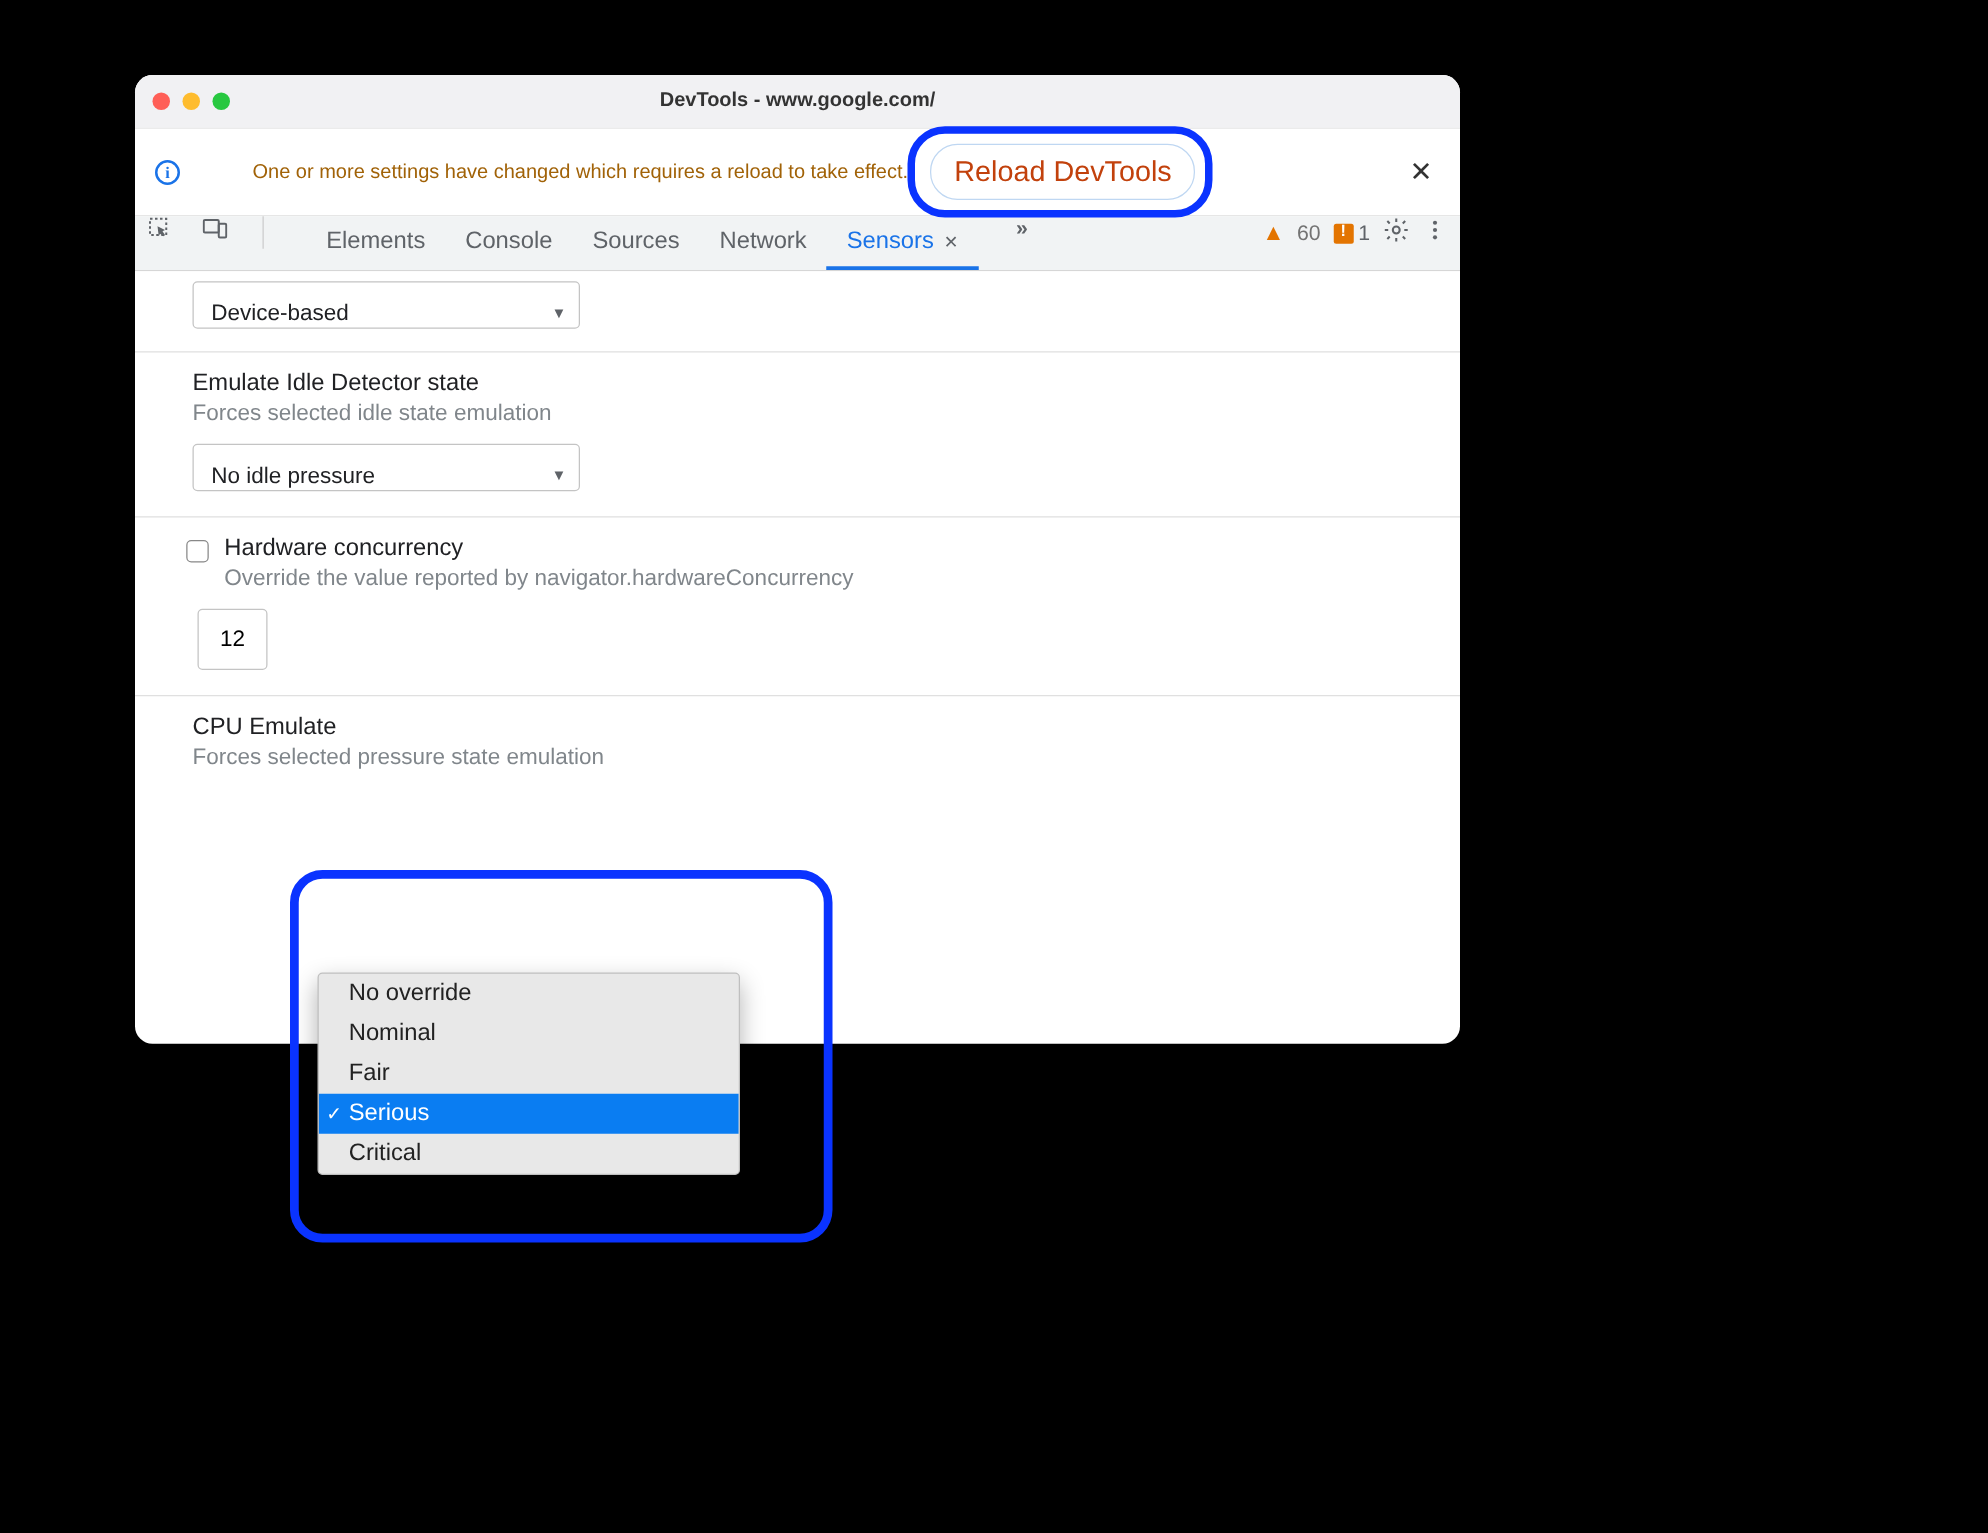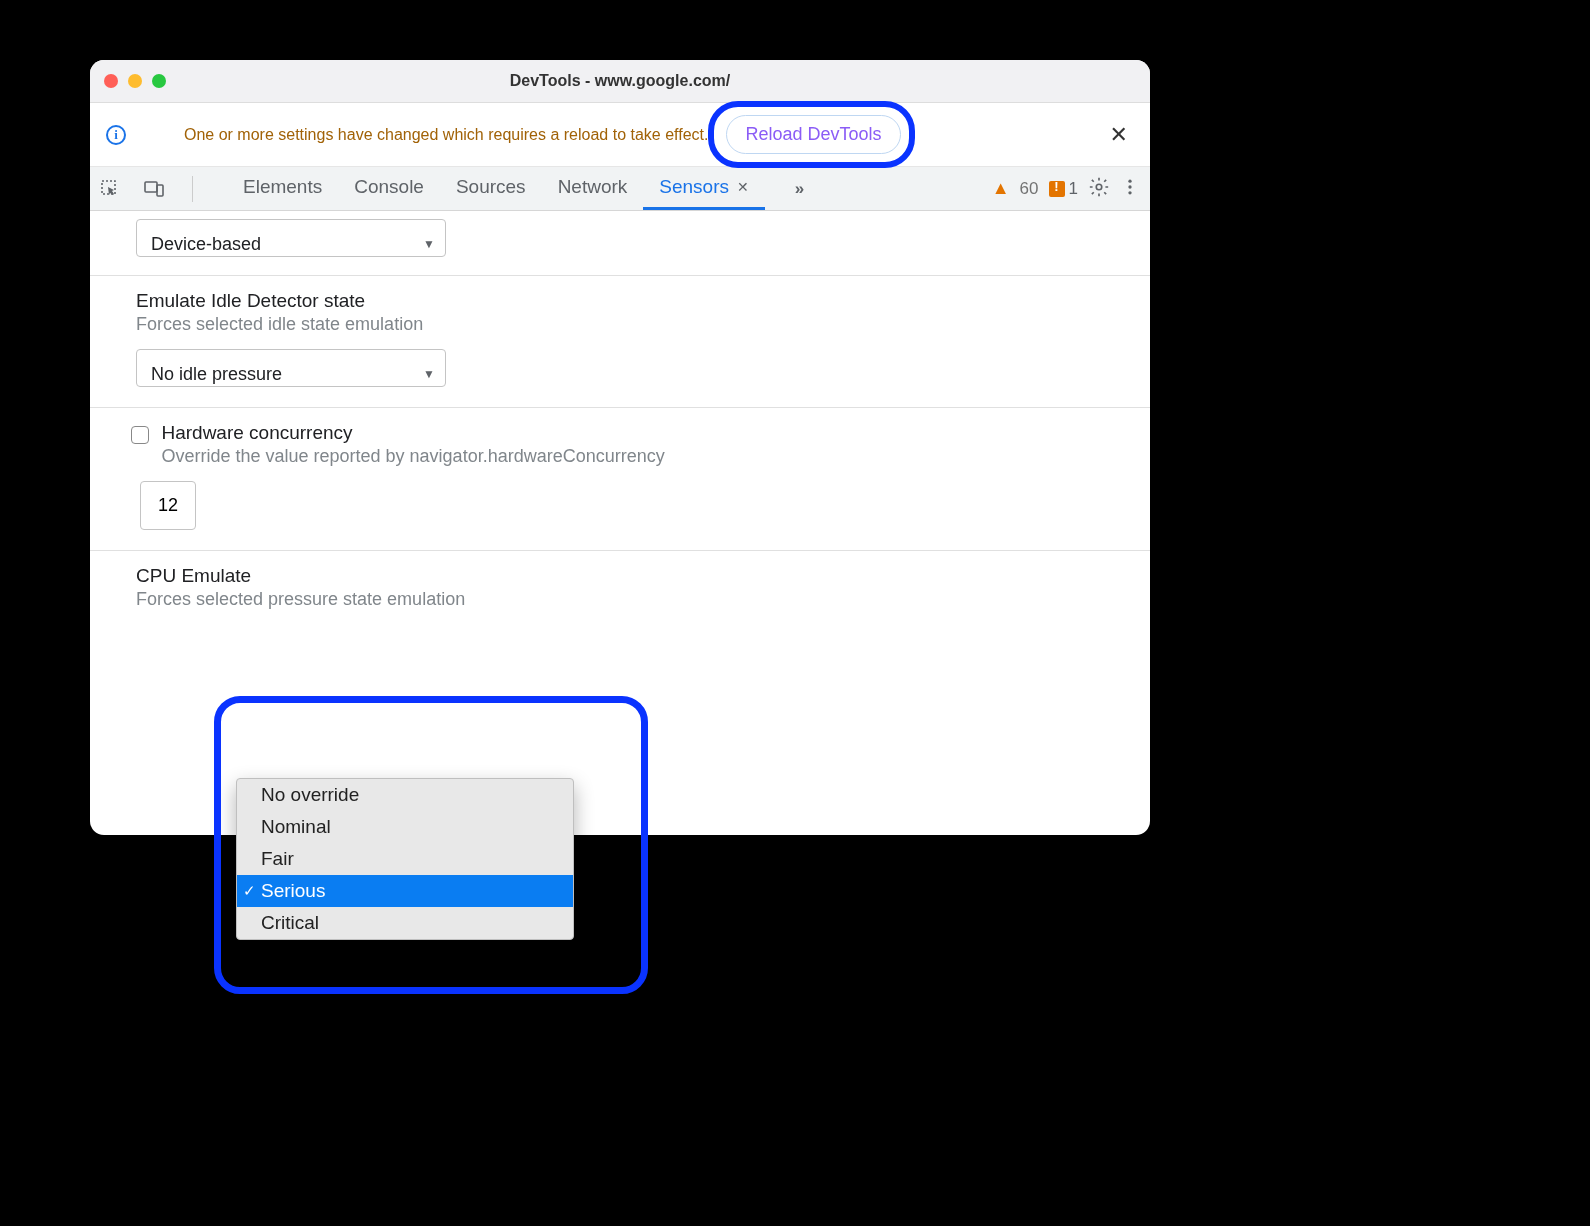--- a/index.html
+++ b/index.html
@@ -5,21 +5,21 @@
   * { box-sizing: border-box; margin: 0; padding: 0; }
   body {
     background: #000;
     width: 1590px;
     height: 1226px;
     font-family: -apple-system, BlinkMacSystemFont, "Segoe UI", Helvetica, Arial, sans-serif;
     position: relative;
   }
   .window {
     position: absolute;
-    left: 90px;
+    left: 108px;
     top: 60px;
     width: 1060px;
     height: 775px;
     background: #fff;
     border-radius: 14px;
     box-shadow: 0 20px 60px rgba(0,0,0,0.5);
     overflow: visible;
   }
   .titlebar {
     height: 42px;
@@ -75,46 +75,46 @@
     color: #a16207;
     flex: 0 0 auto;
     margin-left: 46px;
   }
   .reload-btn-wrap {
     margin-left: 6px;
     position: relative;
   }
   .reload-btn {
     border: 1px solid #bfd7f2;
-    color: #8b5cf6;
+    color: #c2410c;
     background: #fff;
     border-radius: 22px;
     padding: 8px 18px;
-    font-size: 18px;
+    font-size: 23px;
     cursor: pointer;
   }
   .highlight-ring {
     position: absolute;
     border: 6px solid #0a33ff;
     border-radius: 30px;
     pointer-events: none;
   }
   .highlight-reload {
     left: -18px; top: -14px; right: -14px; bottom: -14px;
   }
   .close-x {
     margin-left: auto;
     font-size: 22px;
     color: #333;
     cursor: pointer;
     padding: 6px;
   }
   .toolbar {
     display: flex;
-    align-items: center;
+    align-items: flex-start;
     background: #f1f3f4;
     height: 44px;
     padding: 0 10px;
     border-bottom: 1px solid #d6d6d6;
     gap: 24px;
   }
   .tb-icon {
     width: 20px; height: 20px;
     display: inline-flex; align-items: center; justify-content: center;
     color: #5f6368;

